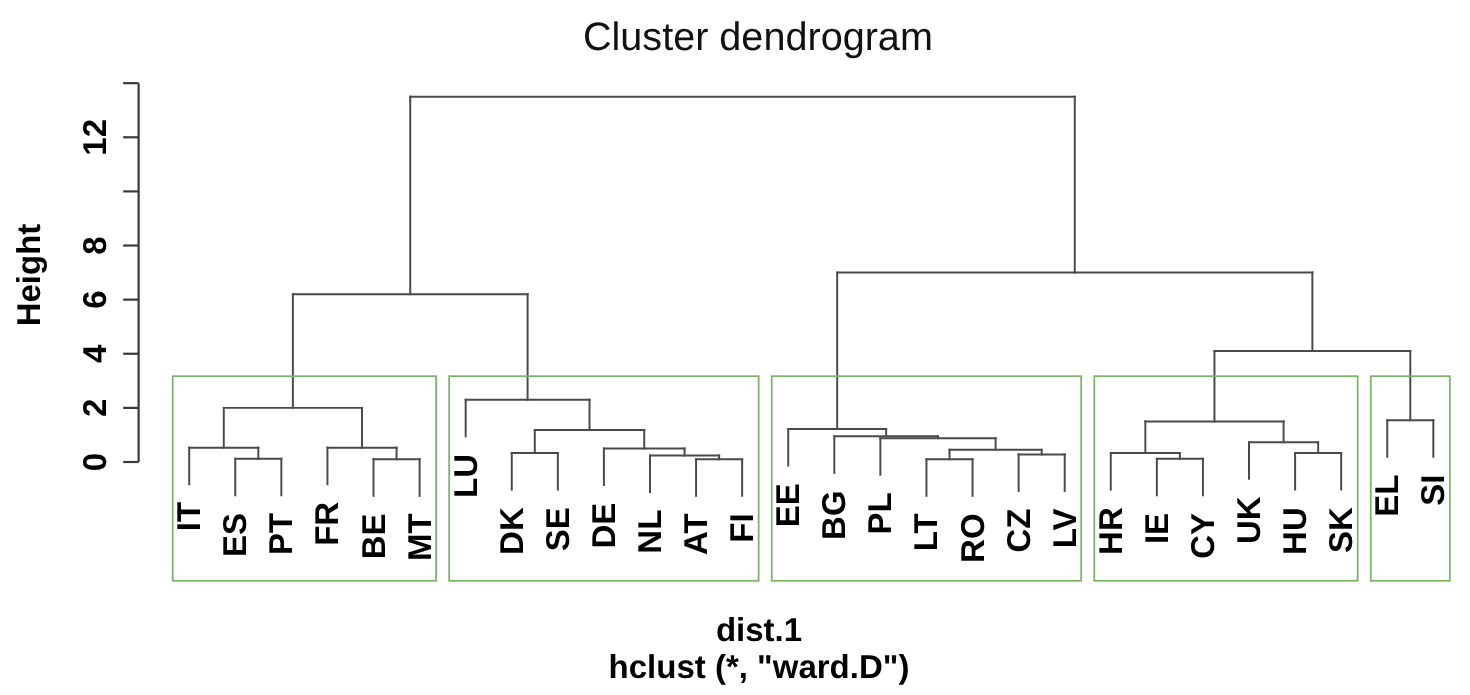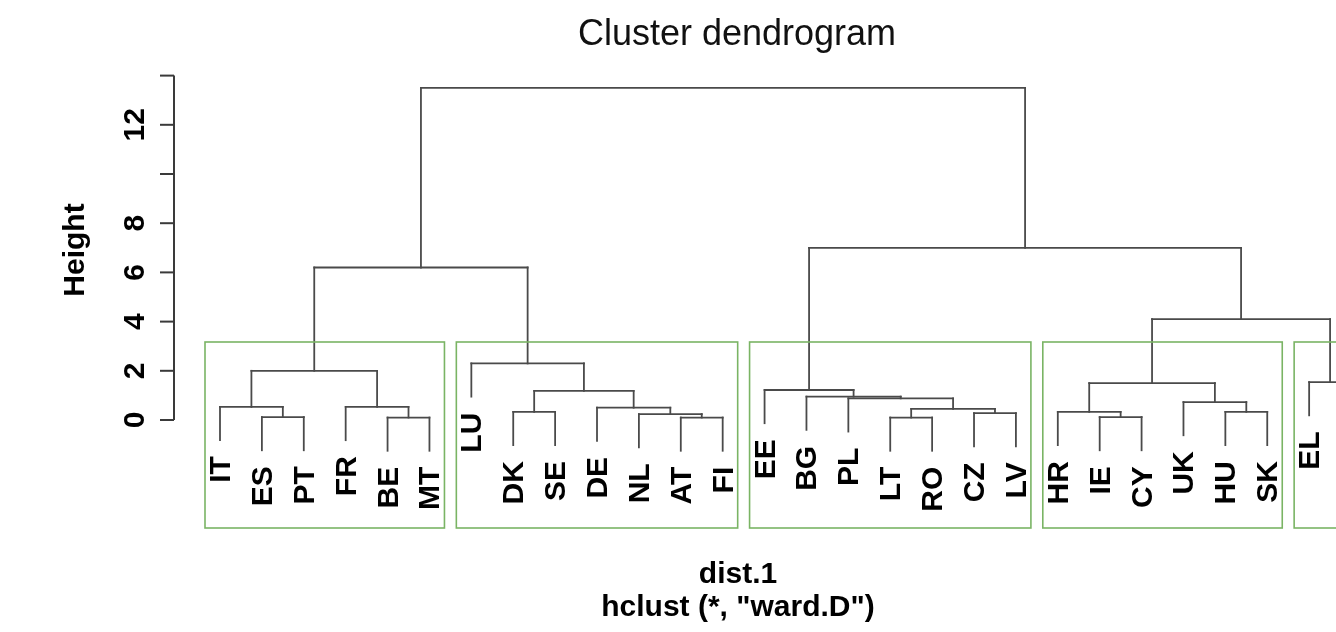--- a/index.html
+++ b/index.html
@@ -8,21 +8,20 @@
     background: #ffffff;
     width: 1336px;
     height: 632px;
     overflow: hidden;
     font-family: "Liberation Sans", sans-serif;
   }
   figure {
     margin: 0;
     width: 1158px;
     height: 632px;
-    padding-left: 48px;
   }
   svg { display: block; }
   .title {
     font-family: "Liberation Sans", sans-serif;
     font-size: 36px;
     font-weight: 400;
     fill: #111111;
   }
   .axis-label {
     font-family: "Liberation Sans", sans-serif;

